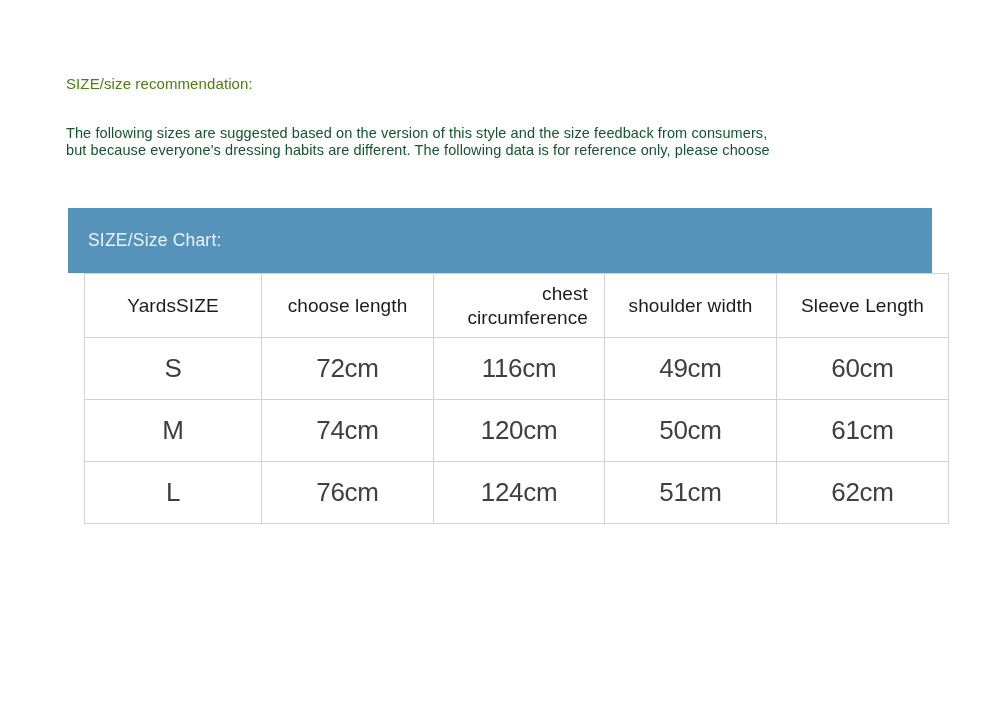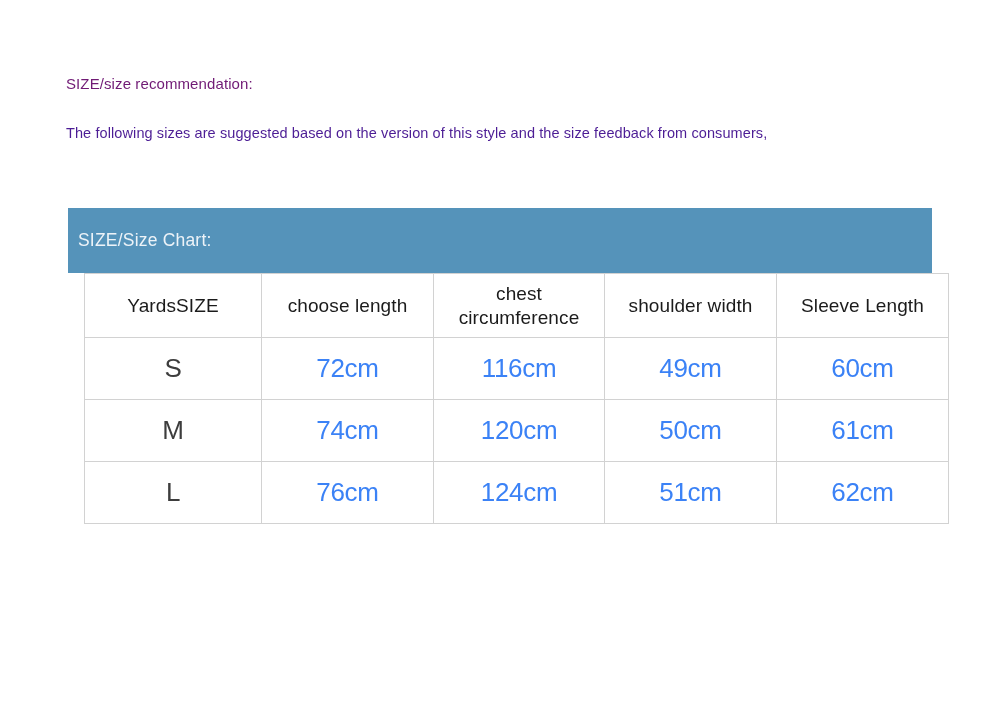--- a/index.html
+++ b/index.html
@@ -14,45 +14,45 @@
     height: 708px;
     background: #ffffff;
     overflow: hidden;
   }
   .section-heading {
     position: absolute;
     left: 66px;
     top: 75px;
     font-size: 15px;
     font-weight: 400;
-    color: #701a75;
+    color: #4d7c0f;
     letter-spacing: 0.1px;
     text-align: right;
   }
   .intro-paragraph {
     position: absolute;
     left: 66px;
     top: 125px;
     width: 870px;
     font-size: 14.5px;
     line-height: 17.4px;
-    color: #4c1d95;
+    color: #14532d;
     letter-spacing: 0.1px;
   }
   .chart-title-bar {
     position: absolute;
     left: 68px;
     top: 208px;
     width: 864px;
     height: 65px;
     background: #5593ba;
     color: #edf3f8;
     display: flex;
     align-items: center;
-    padding-left: 10px;
+    padding-left: 20px;
     box-sizing: border-box;
     font-size: 17.5px;
     letter-spacing: 0.2px;
   }
   table.size-chart {
     position: absolute;
     left: 84px;
     top: 273px;
     width: 864px;
     border-collapse: collapse;
@@ -69,45 +69,46 @@
   }
   table.size-chart thead th {
     height: 63px;
     font-size: 19px;
     font-weight: 400;
     color: #1b1b1b;
     letter-spacing: 0.1px;
   }
   table.size-chart thead th .wrap-block {
     display: inline-block;
-    text-align: center;
+    text-align: right;
     width: 138px;
     line-height: 24px;
   }
   table.size-chart tbody td {
     height: 61px;
     font-size: 26px;
     font-weight: 400;
-    color: #3b82f6;
+    color: #404040;
     font-stretch: condensed;
     letter-spacing: -0.3px;
   }
   table.size-chart tbody td.size-col {
     color: #3d3d3d;
   }
 </style>
 </head>
 <body>
 
 <div class="canvas">
 
   <div class="section-heading">SIZE/size recommendation:</div>
 
   <div class="intro-paragraph">
     <div>The following sizes are suggested based on the version of this style and the size feedback from consumers,</div>
+    <div>but because everyone's dressing habits are different. The following data is for reference only, please choose</div>
   </div>
 
   <div class="chart-title-bar" style="background: rgb(85, 147, 186);">
     <span>SIZE/Size Chart:</span>
   </div>
 
   <table class="size-chart">
     <colgroup>
       <col style="width:177px">
       <col style="width:172px">

